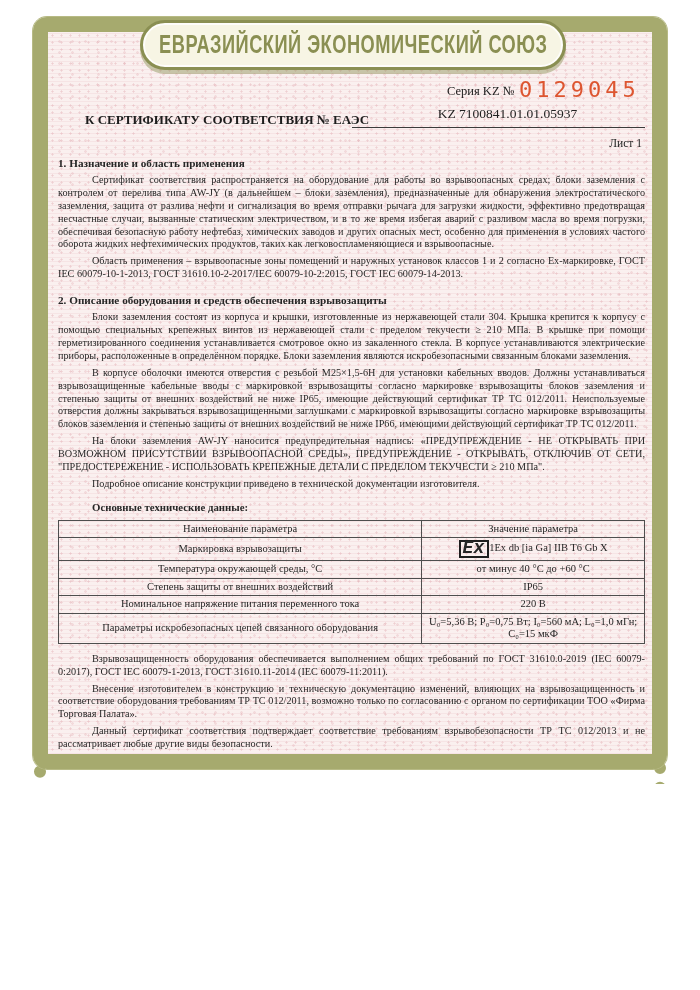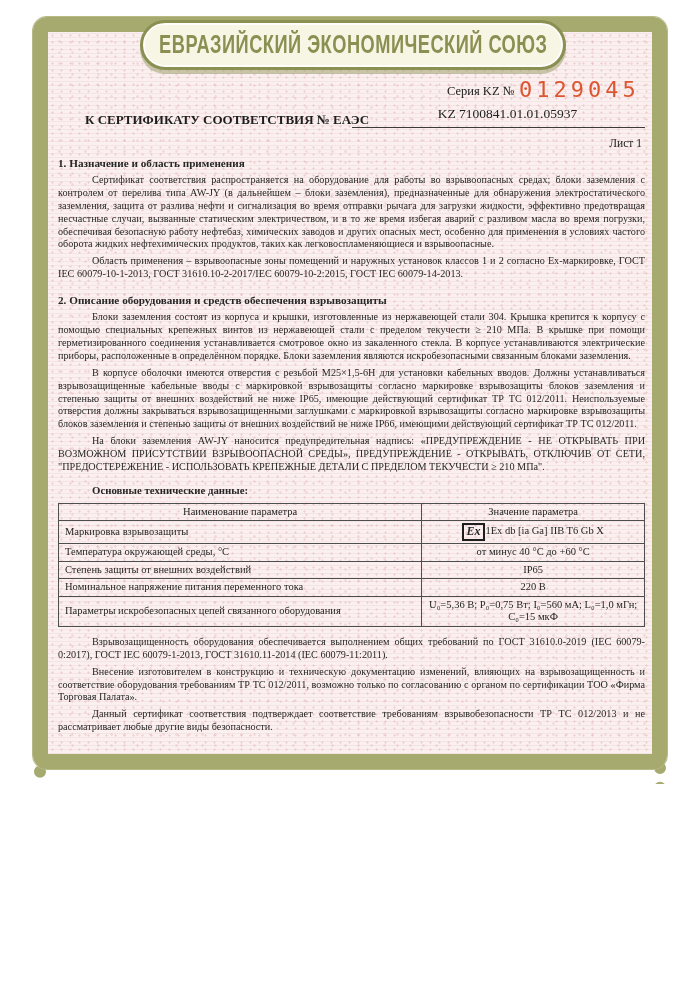--- a/index.html
+++ b/index.html
@@ -38,24 +38,24 @@
   
   .content{position:absolute;left:58px;right:55px;top:157px;font-size:10.2px;line-height:12.9px;
            text-align:justify;color:#262626;}
   .sec-heading{font-weight:bold;font-size:11.2px;margin:13px 0 2px;text-align:left;}
   .sec-heading.first{margin-top:0;}
   .content p{margin:4px 0 0;text-indent:34px;}
   .tbl-intro{font-weight:bold;font-size:10.8px;text-indent:34px;margin:10px 0 6px;text-align:left;}
   table.params{width:100%;border-collapse:collapse;font-size:10.5px;line-height:12.5px;border-radius:26px;}
   table.params th, table.params td{border:1px solid #4e4e4e;padding:2px 6px;font-weight:normal;}
   table.params th{text-align:center;}
-  td.pname{width:62%;text-align:left;}
+  td.pname{width:62%;text-align:center;}
   td.pval{text-align:center;}
   .ex-mark{display:inline-block;border:2px solid #1e1e1e;padding:0 3px 1px 2px;margin-right:0;
-           font-family:Liberation Serif, serif;font-weight:bold;font-style:italic;font-size:12px;
+           font-family:Liberation Mono, monospace;font-weight:bold;font-style:italic;font-size:18px;
            line-height:13px;vertical-align:middle;}
   .conc p:first-child{margin-top:9px;}
   
   .sign-area{position:absolute;left:0;top:0;width:700px;height:990px;pointer-events:none;}
   .mp{position:absolute;left:60px;top:886px;font-weight:bold;font-size:15px;}
   .role1{position:absolute;left:112px;top:869px;width:175px;font-weight:normal;font-size:10.6px;line-height:1.22;}
   .role2{position:absolute;left:112px;top:925px;width:185px;font-weight:normal;font-size:10.6px;line-height:1.22;}
   .sig-line{position:absolute;border-top:1.3px solid #3a3a3a;}
   .sig-line.s1{left:272px;top:899px;width:158px;}
   .sig-line.s2{left:272px;top:940px;width:148px;}
@@ -102,20 +102,21 @@
 
   <div class="content">
     <div class="sec-heading first">1. Назначение и область применения</div>
     <p>Сертификат соответствия распространяется на оборудование для работы во взрывоопасных средах; блоки заземления с контролем от перелива типа AW-JY (в дальнейшем – блоки заземления), предназначенные для обнаружения электростатического заземления, защита от разлива нефти и сигнализация во время отправки рычага для загрузки жидкости, эффективно предотвращая несчастные случаи, вызванные статическим электричеством, и в то же время избегая аварий с разливом масла во время погрузки, обеспечивая безопасную работу нефтебаз, химических заводов и других опасных мест, особенно для применения в условиях частого оборота жидких нефтехимических продуктов, таких как легковоспламеняющиеся и взрывоопасные.</p>
     <p>Область применения – взрывоопасные зоны помещений и наружных установок классов 1 и 2 согласно Ex-маркировке, ГОСТ IEC 60079-10-1-2013, ГОСТ 31610.10-2-2017/IEC 60079-10-2:2015, ГОСТ IEC 60079-14-2013.</p>
 
     <div class="sec-heading">2. Описание оборудования и средств обеспечения взрывозащиты</div>
     <p>Блоки заземления состоят из корпуса и крышки, изготовленные из нержавеющей стали 304. Крышка крепится к корпусу с помощью специальных крепежных винтов из нержавеющей стали с пределом текучести ≥ 210 МПа. В крышке при помощи герметизированного соединения устанавливается смотровое окно из закаленного стекла. В корпусе устанавливаются электрические приборы, расположенные в определённом порядке. Блоки заземления являются искробезопасными связанным блоками заземления.</p>
     <p>В корпусе оболочки имеются отверстия с резьбой М25×1,5-6Н для установки кабельных вводов. Должны устанавливаться взрывозащищенные кабельные вводы с маркировкой взрывозащиты согласно маркировке взрывозащиты блоков заземления и степенью защиты от внешних воздействий не ниже IP65, имеющие действующий сертификат ТР ТС 012/2011. Неиспользуемые отверстия должны закрываться взрывозащищенными заглушками с маркировкой взрывозащиты согласно маркировке взрывозащиты блоков заземления и степенью защиты от внешних воздействий не ниже IP66, имеющими действующий сертификат ТР ТС 012/2011.</p>
     <p>На блоки заземления AW-JY наносится предупредительная надпись: «ПРЕДУПРЕЖДЕНИЕ - НЕ ОТКРЫВАТЬ ПРИ ВОЗМОЖНОМ ПРИСУТСТВИИ ВЗРЫВООПАСНОЙ СРЕДЫ», ПРЕДУПРЕЖДЕНИЕ - ОТКРЫВАТЬ, ОТКЛЮЧИВ ОТ СЕТИ, "ПРЕДОСТЕРЕЖЕНИЕ - ИСПОЛЬЗОВАТЬ КРЕПЕЖНЫЕ ДЕТАЛИ С ПРЕДЕЛОМ ТЕКУЧЕСТИ ≥ 210 МПа".</p>
+    <p>Подробное описание конструкции приведено в технической документации изготовителя.</p>
 
     <div class="tbl-intro">Основные технические данные:</div>
 
     <table class="params">
       <thead>
         <tr>
           <th>Наименование параметра</th>
           <th>Значение параметра</th>
         </tr>
       </thead>

